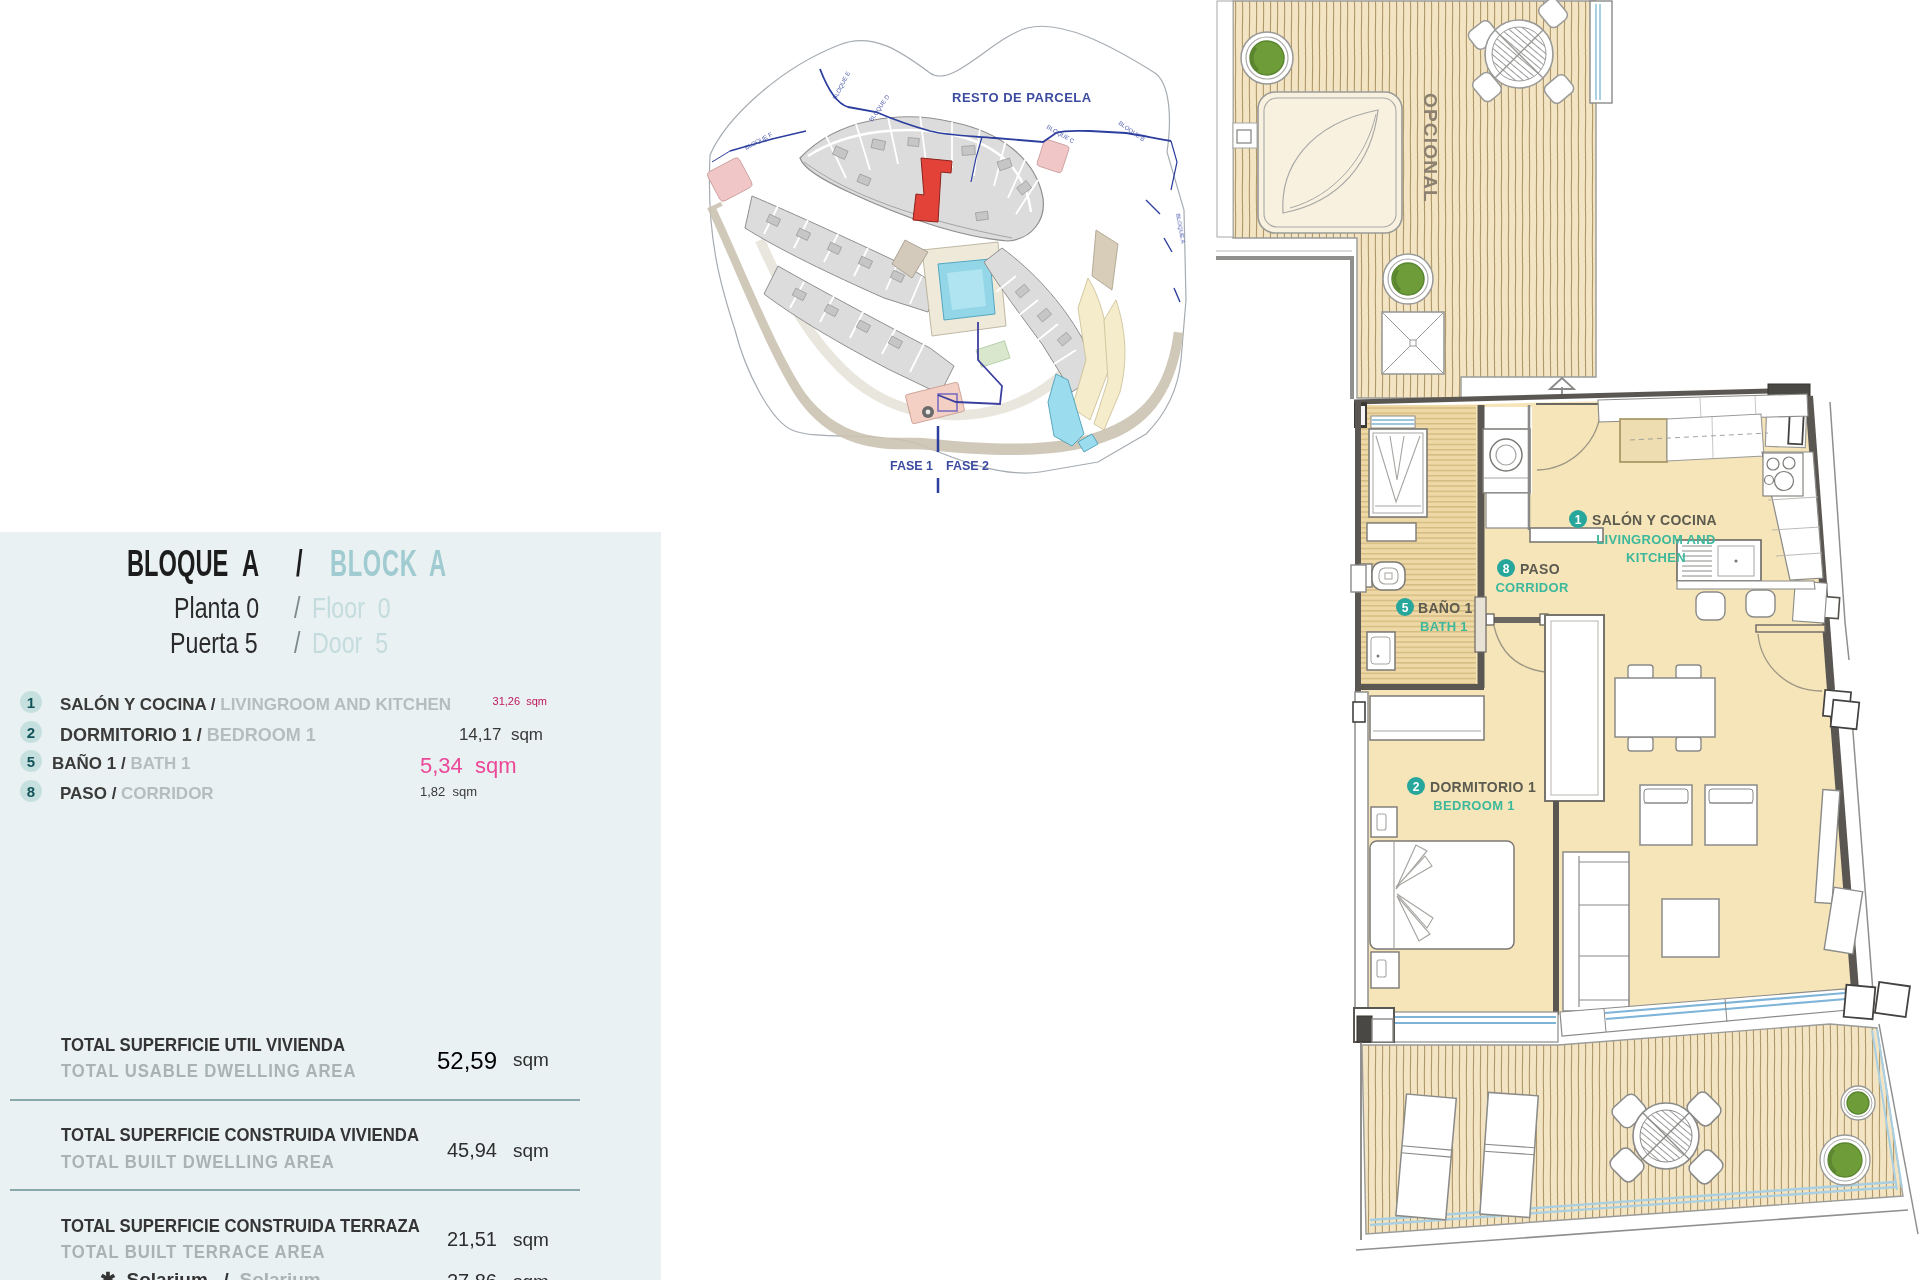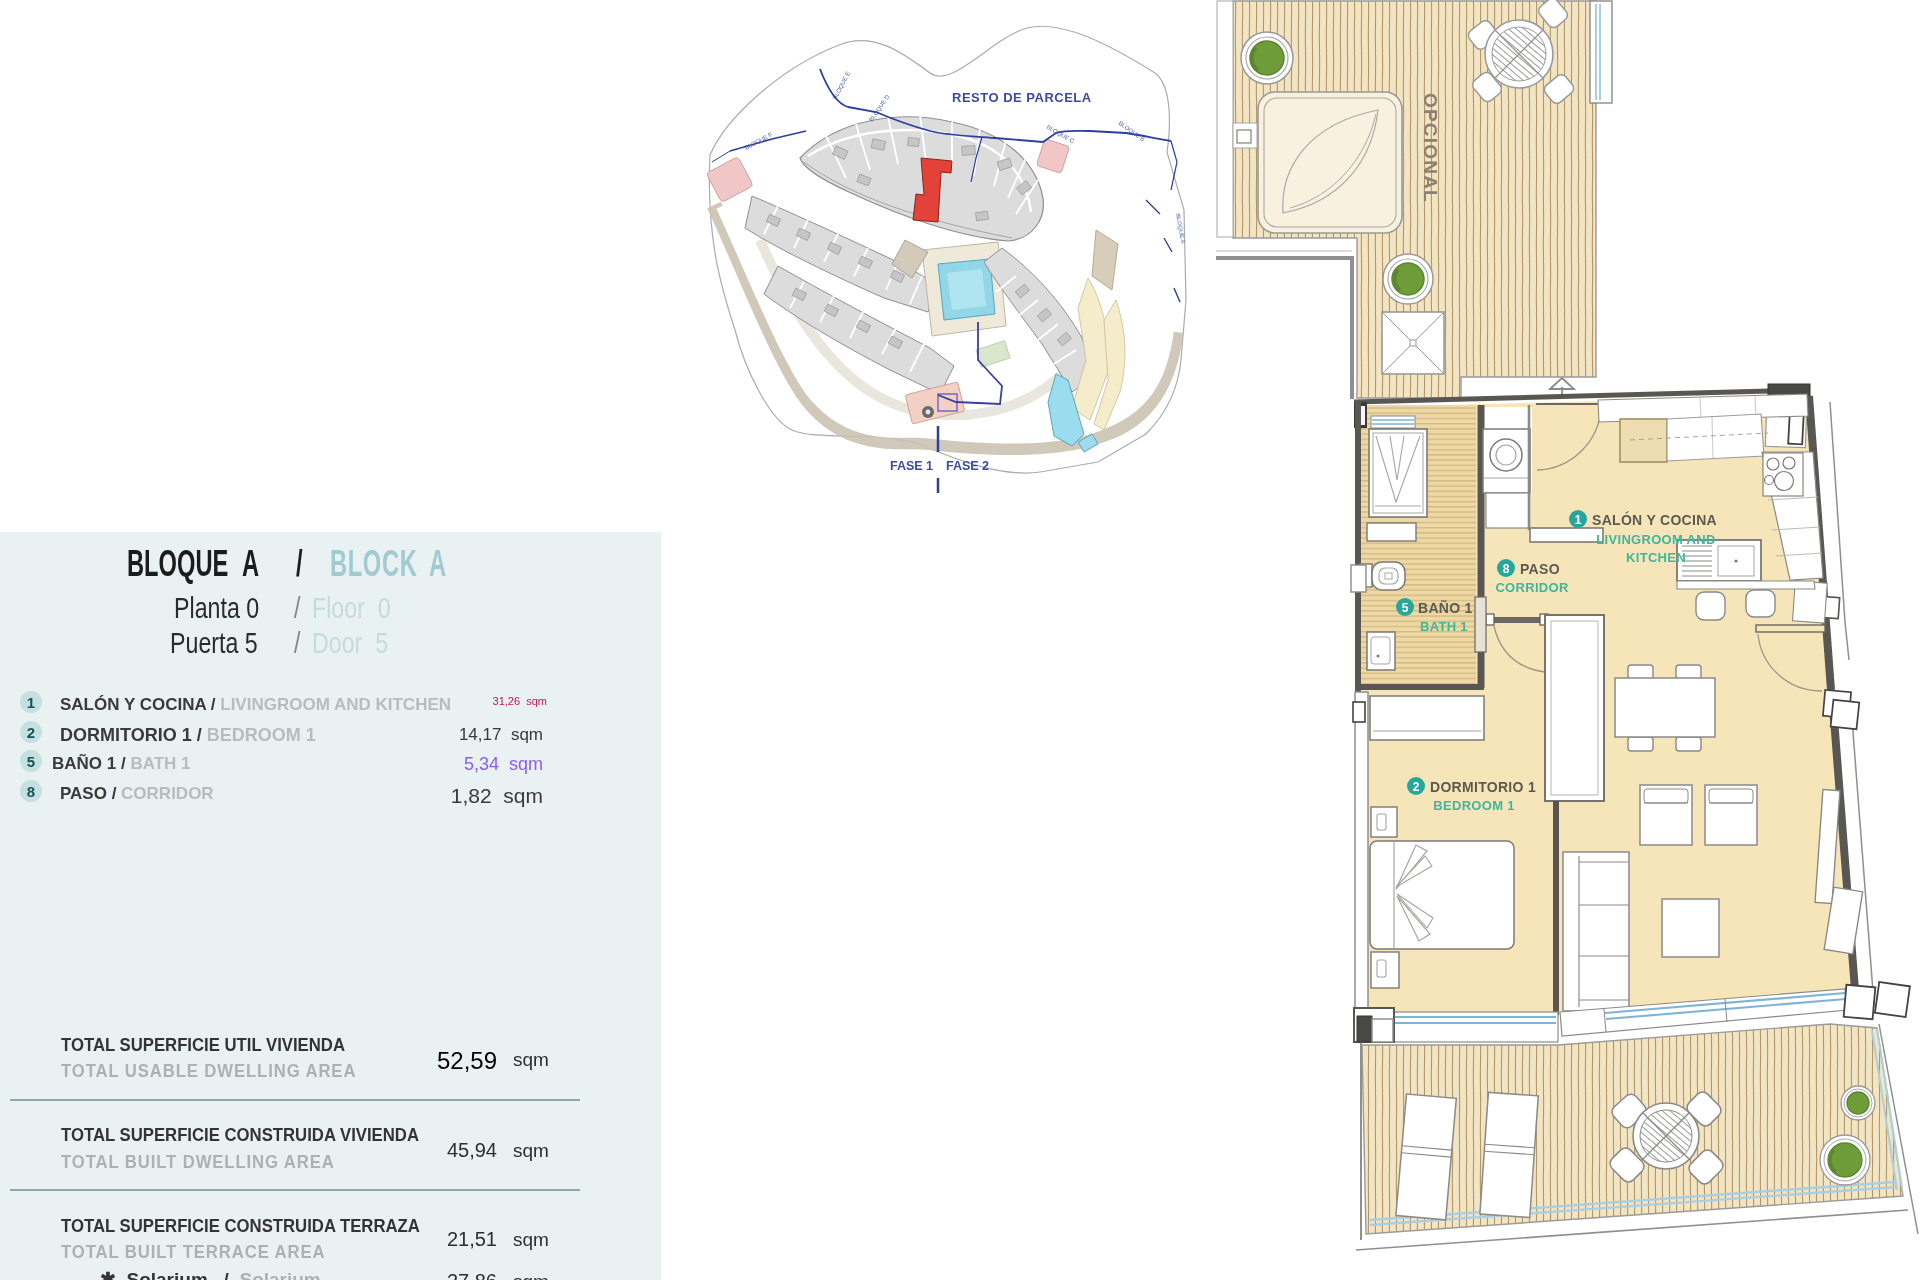--- a/index.html
+++ b/index.html
@@ -29,25 +29,25 @@
 <div class="abs b" style="left:20px;top:691px;width:22px;height:22px;border-radius:50%;background:#c6e0df;color:#14535a;font-size:15px;text-align:center;line-height:23px;">1</div>
 <div class="abs" style="left:60px;top:696px;font-size:17px;color:#3a3a39;"><span class="b">SALÓN Y COCINA / </span><span style="color:#b6bdbe;font-weight:bold;">LIVINGROOM AND KITCHEN</span></div>
 <div class="abs" style="left:424px;top:696px;width:123px;font-size:11px;color:#be185d;text-align:right;">31,26&nbsp;&nbsp;sqm</div>
 
 <div class="abs b" style="left:20px;top:721px;width:22px;height:22px;border-radius:50%;background:#c6e0df;color:#14535a;font-size:15px;text-align:center;line-height:23px;">2</div>
 <div class="abs" style="left:60px;top:726px;font-size:18px;color:#3a3a39;"><span class="b">DORMITORIO 1 / </span><span style="color:#b6bdbe;font-weight:bold;">BEDROOM 1</span></div>
 <div class="abs" style="left:420px;top:726px;width:123px;font-size:17px;color:#3a3a39;text-align:right;">14,17&nbsp;&nbsp;sqm</div>
 
 <div class="abs b" style="left:20px;top:750px;width:22px;height:22px;border-radius:50%;background:#c6e0df;color:#14535a;font-size:15px;text-align:center;line-height:23px;">5</div>
 <div class="abs" style="left:52px;top:755px;font-size:17px;color:#3a3a39;"><span class="b">BAÑO 1 / </span><span style="color:#b6bdbe;font-weight:bold;">BATH 1</span></div>
-<div class="abs" style="left:420px;top:755px;width:123px;font-size:18px;color:#8b5cf6;text-align:right;">5,34&nbsp;&nbsp;sqm</div>
+<div class="abs" style="left:420px;top:755px;width:123px;font-size:22px;color:#ec4899;">5,34&nbsp;&nbsp;sqm</div>
 
 <div class="abs b" style="left:20px;top:780px;width:22px;height:22px;border-radius:50%;background:#c6e0df;color:#14535a;font-size:15px;text-align:center;line-height:23px;">8</div>
 <div class="abs" style="left:60px;top:785px;font-size:17px;color:#3a3a39;"><span class="b">PASO / </span><span style="color:#b6bdbe;font-weight:bold;">CORRIDOR</span></div>
-<div class="abs" style="left:420px;top:785px;width:123px;font-size:21px;color:#3a3a39;text-align:right;">1,82&nbsp;&nbsp;sqm</div>
+<div class="abs" style="left:420px;top:785px;width:123px;font-size:13px;color:#3a3a39;text-align:left;">1,82&nbsp;&nbsp;sqm</div>
 
 <div class="abs b" style="left:61px;top:1035px;font-size:19px;color:#343434;transform:scale(0.88,1);transform-origin:0 0;">TOTAL SUPERFICIE UTIL VIVIENDA</div>
 <div class="abs b" style="left:61px;top:1061px;font-size:19px;color:#a9b3b4;transform:scale(0.88,1);transform-origin:0 0;letter-spacing:1px;">TOTAL USABLE DWELLING AREA</div>
 <div class="abs" style="left:420px;top:1049px;width:77px;font-size:24px;color:#000000;text-align:right;">52,59</div>
 <div class="abs" style="left:513px;top:1050px;font-size:19px;color:#2e2e2e;">sqm</div>
 
 <div class="abs" style="left:10px;top:1099px;width:570px;height:2px;background:#8aa7ab;"></div>
 
 <div class="abs b" style="left:61px;top:1125px;font-size:19px;color:#343434;transform:scale(0.88,1);transform-origin:0 0;">TOTAL SUPERFICIE CONSTRUIDA VIVIENDA</div>
 <div class="abs b" style="left:61px;top:1152px;font-size:19px;color:#a9b3b4;transform:scale(0.88,1);transform-origin:0 0;letter-spacing:1px;">TOTAL BUILT DWELLING AREA</div>

